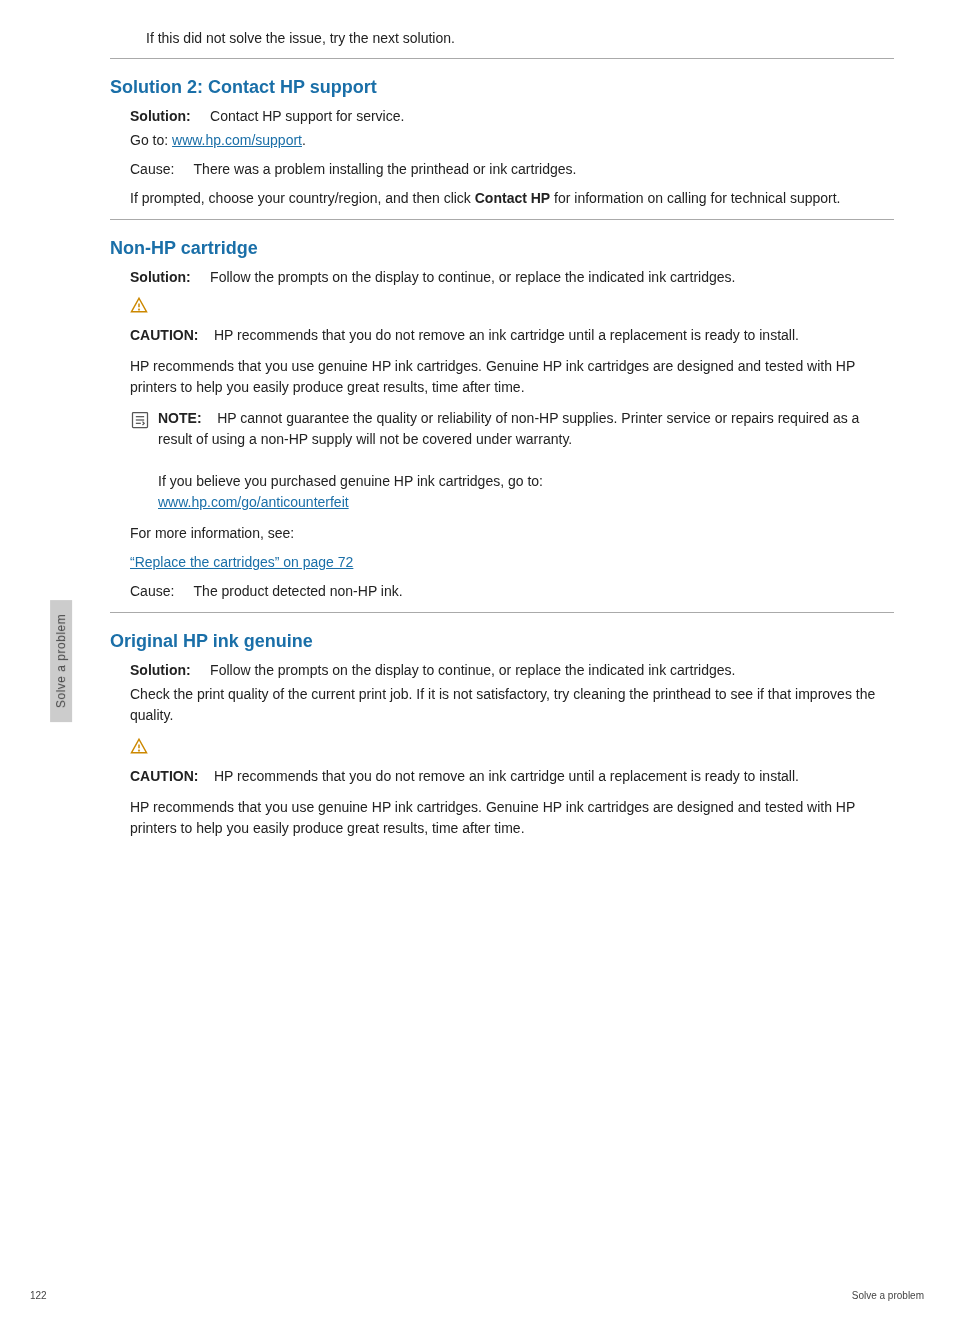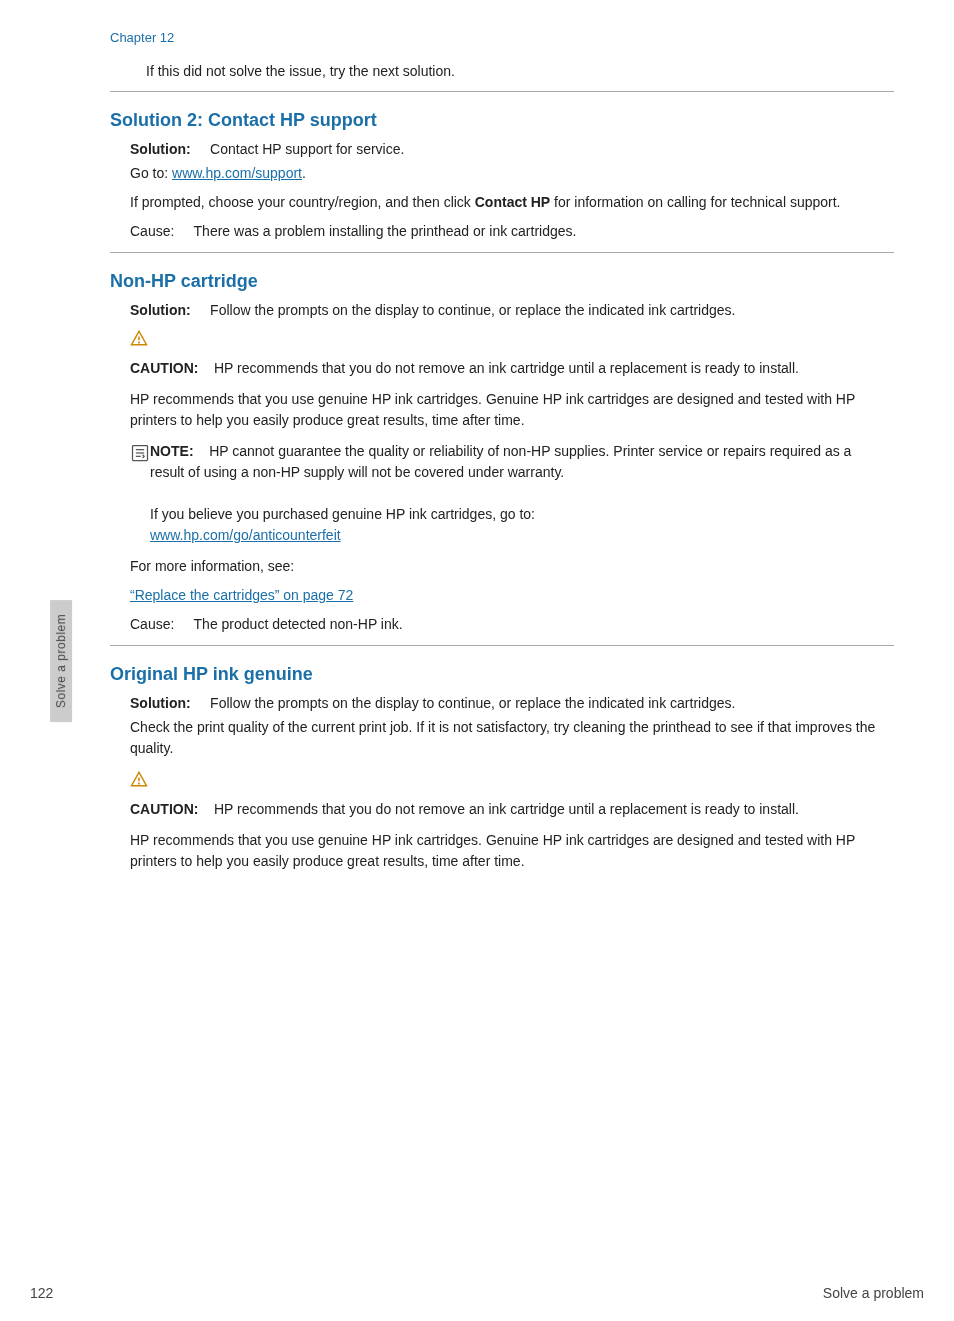--- a/index.html
+++ b/index.html
@@ -115,21 +115,21 @@
 
     .caution-text .label {
       font-weight: bold;
     }
 
     
     .note-box {
       display: flex;
       align-items: flex-start;
       margin: 10px 20px 10px 20px;
-      gap: 0;
+      gap: 8px;
     }
 
     .note-icon {
       flex-shrink: 0;
       margin-top: 2px;
     }
 
     .note-icon svg {
       width: 20px;
       height: 20px;
@@ -148,58 +148,57 @@
       margin-bottom: 6px;
     }
 
     .page-footer {
       position: absolute;
       bottom: 20px;
       left: 30px;
       right: 30px;
       display: flex;
       justify-content: space-between;
-      font-size: 14px;
+      font-size: 10px;
       color: #444;
     }
   </style>
 </head>
 <body>
 
 <div class="side-tab">Solve a problem</div>
 
 <div class="page-wrapper">
 
-  <div class="chapter-label">Chapter 12</div>
 
   <p class="intro-text">If this did not solve the issue, try the next solution.</p>
 
   <hr class="section-divider">
 
   <div class="section-wrapper">
     <div class="section-heading">Solution 2: Contact HP support</div>
 
     <div class="solution-line">
       <span class="label">Solution:</span>
       &nbsp;&nbsp;&nbsp;
       <span>Contact HP support for service.</span>
     </div>
 
     <p class="body-text">
       <span>Go to: </span><span class="link-text">www.hp.com/support</span>.
     </p>
 
     <p class="body-text">
+      <span class="label">Cause:</span>
+      &nbsp;&nbsp;&nbsp;
+      <span>There was a problem installing the printhead or ink cartridges.</span>
+    </p>
+
+    <p class="body-text">
       <span>If prompted, choose your country/region, and then click </span><span class="bold-inline">Contact HP</span><span> for information on calling for technical support.</span>
-    </p>
-
-    <p class="body-text">
-      <span class="label">Cause:</span>
-      &nbsp;&nbsp;&nbsp;
-      <span>There was a problem installing the printhead or ink cartridges.</span>
     </p>
   </div>
 
   <hr class="section-divider">
 
   <div class="section-wrapper">
     <div class="section-heading">Non-HP cartridge</div>
 
     <div class="solution-line">
       <span class="label">Solution:</span>

